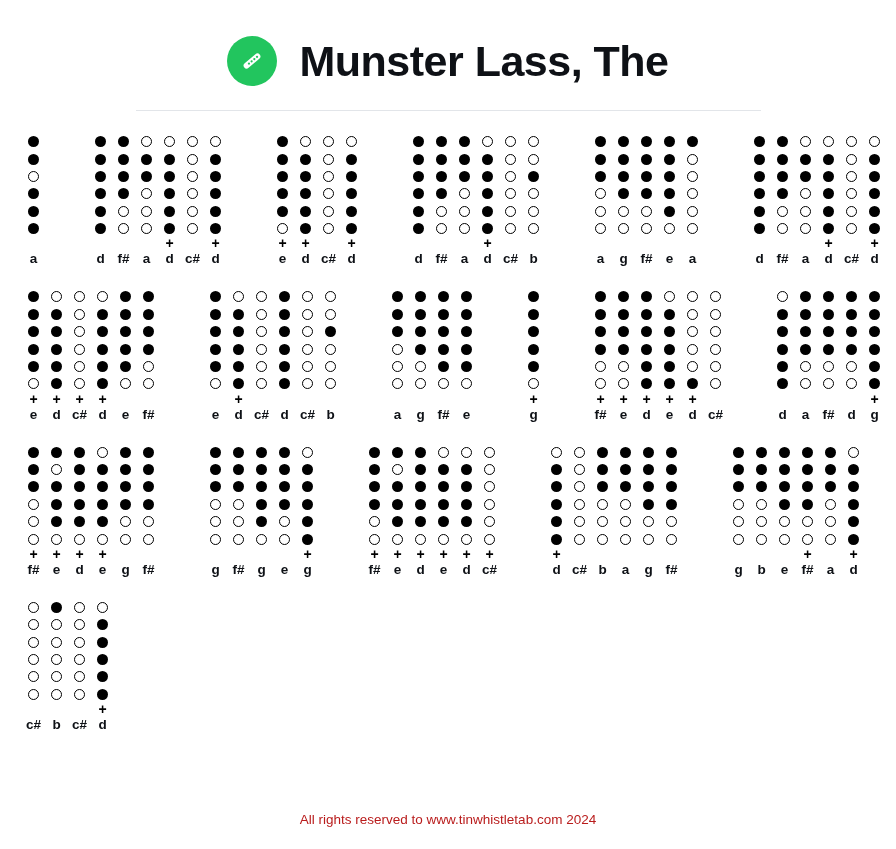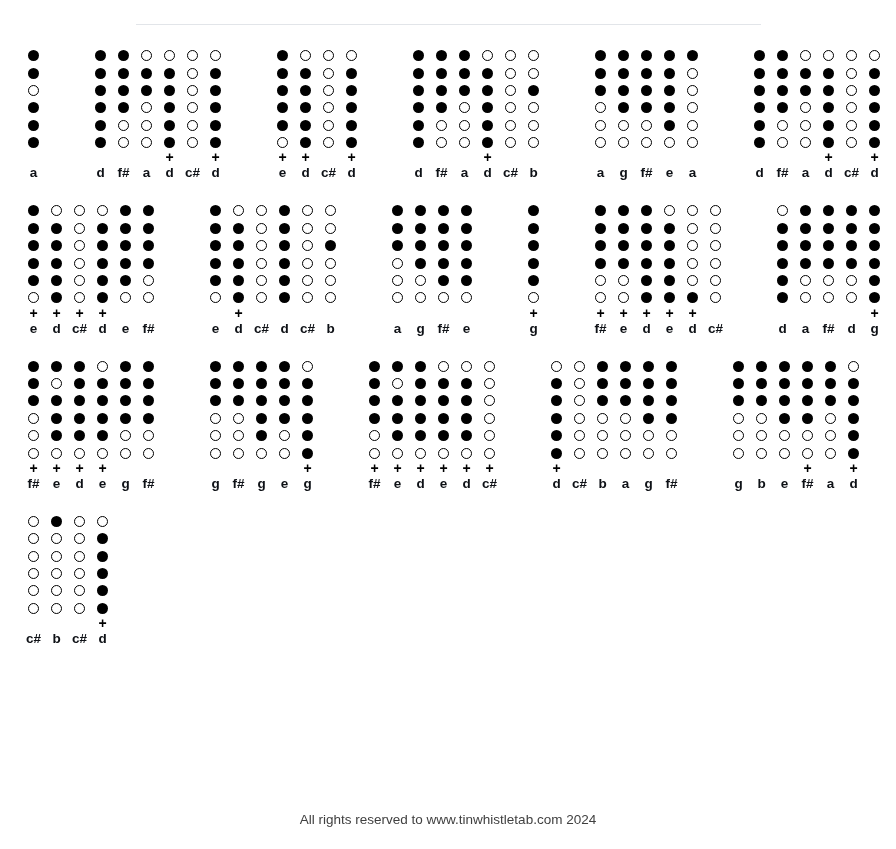--- a/index.html
+++ b/index.html
@@ -106,28 +106,42 @@
     color: #0e1116;
     white-space: nowrap;
   }
   
   .footer {
     position: absolute;
     left: 0; right: 0;
     bottom: 22px;
     text-align: center;
     font-size: 13.5px;
-    color: #404040;
+    color: #b91c1c;
   }
 </style>
 </head>
 <body>
 
 <div id="page">
 
+  <div class="header">
+    <div class="logo">
+      <svg width="30" height="30" viewBox="0 0 30 30" aria-hidden="true">
+        <g transform="rotate(-40 15 15)">
+          <rect x="5" y="12" width="20" height="6" rx="3" fill="#ffffff"></rect>
+          <circle cx="11" cy="15" r="1.1" fill="#22c55e"></circle>
+          <circle cx="14.5" cy="15" r="1.1" fill="#22c55e"></circle>
+          <circle cx="18" cy="15" r="1.1" fill="#22c55e"></circle>
+          <circle cx="21.5" cy="15" r="1.1" fill="#22c55e"></circle>
+        </g>
+      </svg>
+    </div>
+    <div class="title">Munster Lass, The</div>
+  </div>
 
   <div class="divider"></div>
 
   <div class="sheet">
       <div class="line">
         <div class="group">
           <div class="holes">
             <div class="note-col">
               <div class="hole filled"></div>
               <div class="hole filled"></div>

